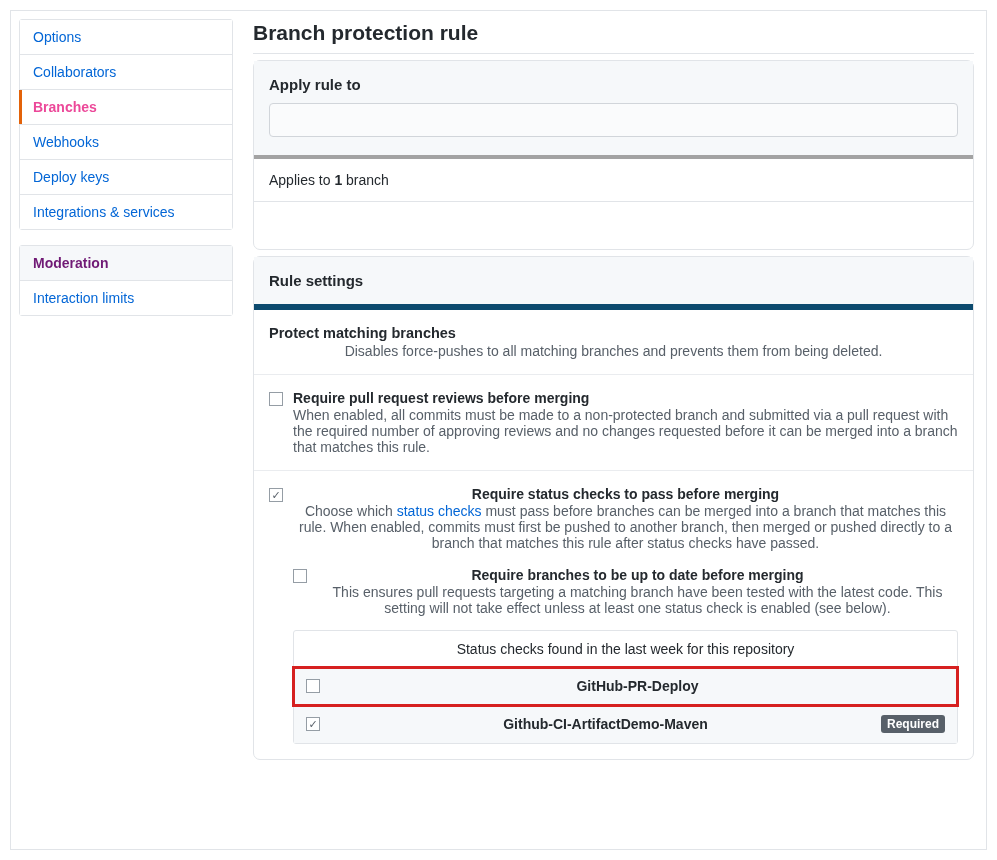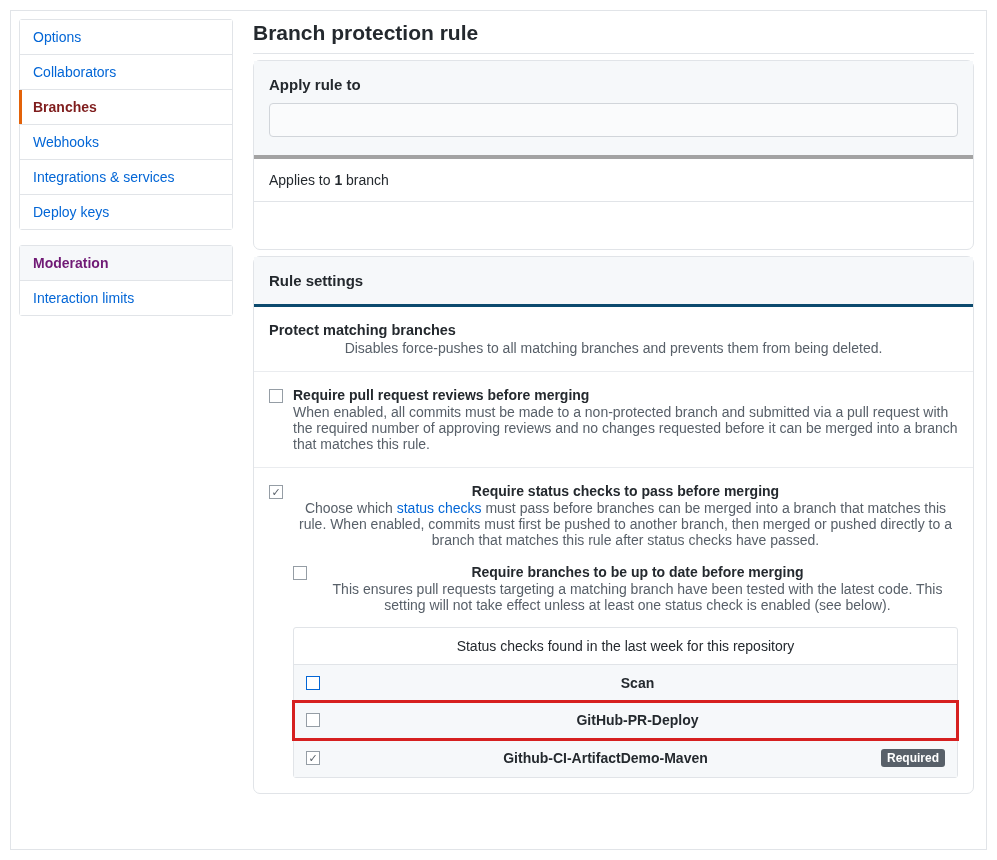--- a/index.html
+++ b/index.html
@@ -32,21 +32,21 @@
   .menu-item {
     padding: 9px 13px;
     border-bottom: 1px solid #e1e4e8;
     color: #0366d6;
     cursor: pointer;
     position: relative;
     background: #fff;
   }
   .menu-item:last-child { border-bottom: none; }
   .menu-item.active {
-    color: #7f1d1d;
+    color: #ec4899;
     font-weight: 600;
   }
   .menu-item.active::before {
     content: "";
     position: absolute;
     left: -1px; top: 0; bottom: 0;
     width: 3px;
     background: #e36209;
   }
   .menu-header {
@@ -69,21 +69,21 @@
     margin-bottom: 6px;
   }
   .panel {
     border: 1px solid #e1e4e8;
     border-radius: 7px;
     margin-bottom: 6px;
   }
   .panel-header {
     background: #f6f8fa;
     padding: 15px;
-    border-bottom: 3px solid #0c4a6e;
+    border-bottom: 6px solid #0c4a6e;
     font-weight: 600;
     font-size: 15px;
   }
   .text-input {
     width: 100%;
     padding: 8px;
     border: 1px solid #d1d5da;
     border-radius: 4px;
     background: #fafbfc;
     margin-top: 10px;
@@ -139,22 +139,22 @@
 </head>
 <body>
 
 <div class="container">
   <div class="sidebar">
     <div class="menu-group" id="menu-group-1">
         <div class="menu-item">Options</div>
         <div class="menu-item">Collaborators</div>
         <div class="menu-item active">Branches</div>
         <div class="menu-item">Webhooks</div>
+        <div class="menu-item">Deploy keys</div>
         <div class="menu-item">Integrations &amp; services</div>
-        <div class="menu-item">Deploy keys</div>
       </div>
     <div class="menu-group">
       <div class="menu-header">Moderation</div>
       <div id="menu-group-2">
           <div class="menu-item">Interaction limits</div>
         </div>
     </div>
   </div>
 
   <div class="main">
@@ -203,24 +203,20 @@
             <span class="cb"></span>
             <div class="check-content">
               <div class="check-label">Require branches to be up to date before merging</div>
               <div class="check-desc">This ensures pull requests targeting a matching branch have been tested with the latest code. This setting will not take effect unless at least one status check is enabled (see below).</div>
             </div>
           </div>
 
           <div class="status-box">
             <div class="status-header">Status checks found in the last week for this repository</div>
             <div id="status-rows">
-                <div class="status-row">
-                  <span class="cb blue"></span>
-                  <span class="name">Scan</span>
-                </div>
                 <div class="status-row highlight">
                   <span class="cb"></span>
                   <span class="name">GitHub-PR-Deploy</span>
                 </div>
                 <div class="status-row">
                   <span class="cb checked"></span>
                   <span class="name">Github-CI-ArtifactDemo-Maven</span>
                   <span class="badge">Required</span>
                 </div>
               </div>

